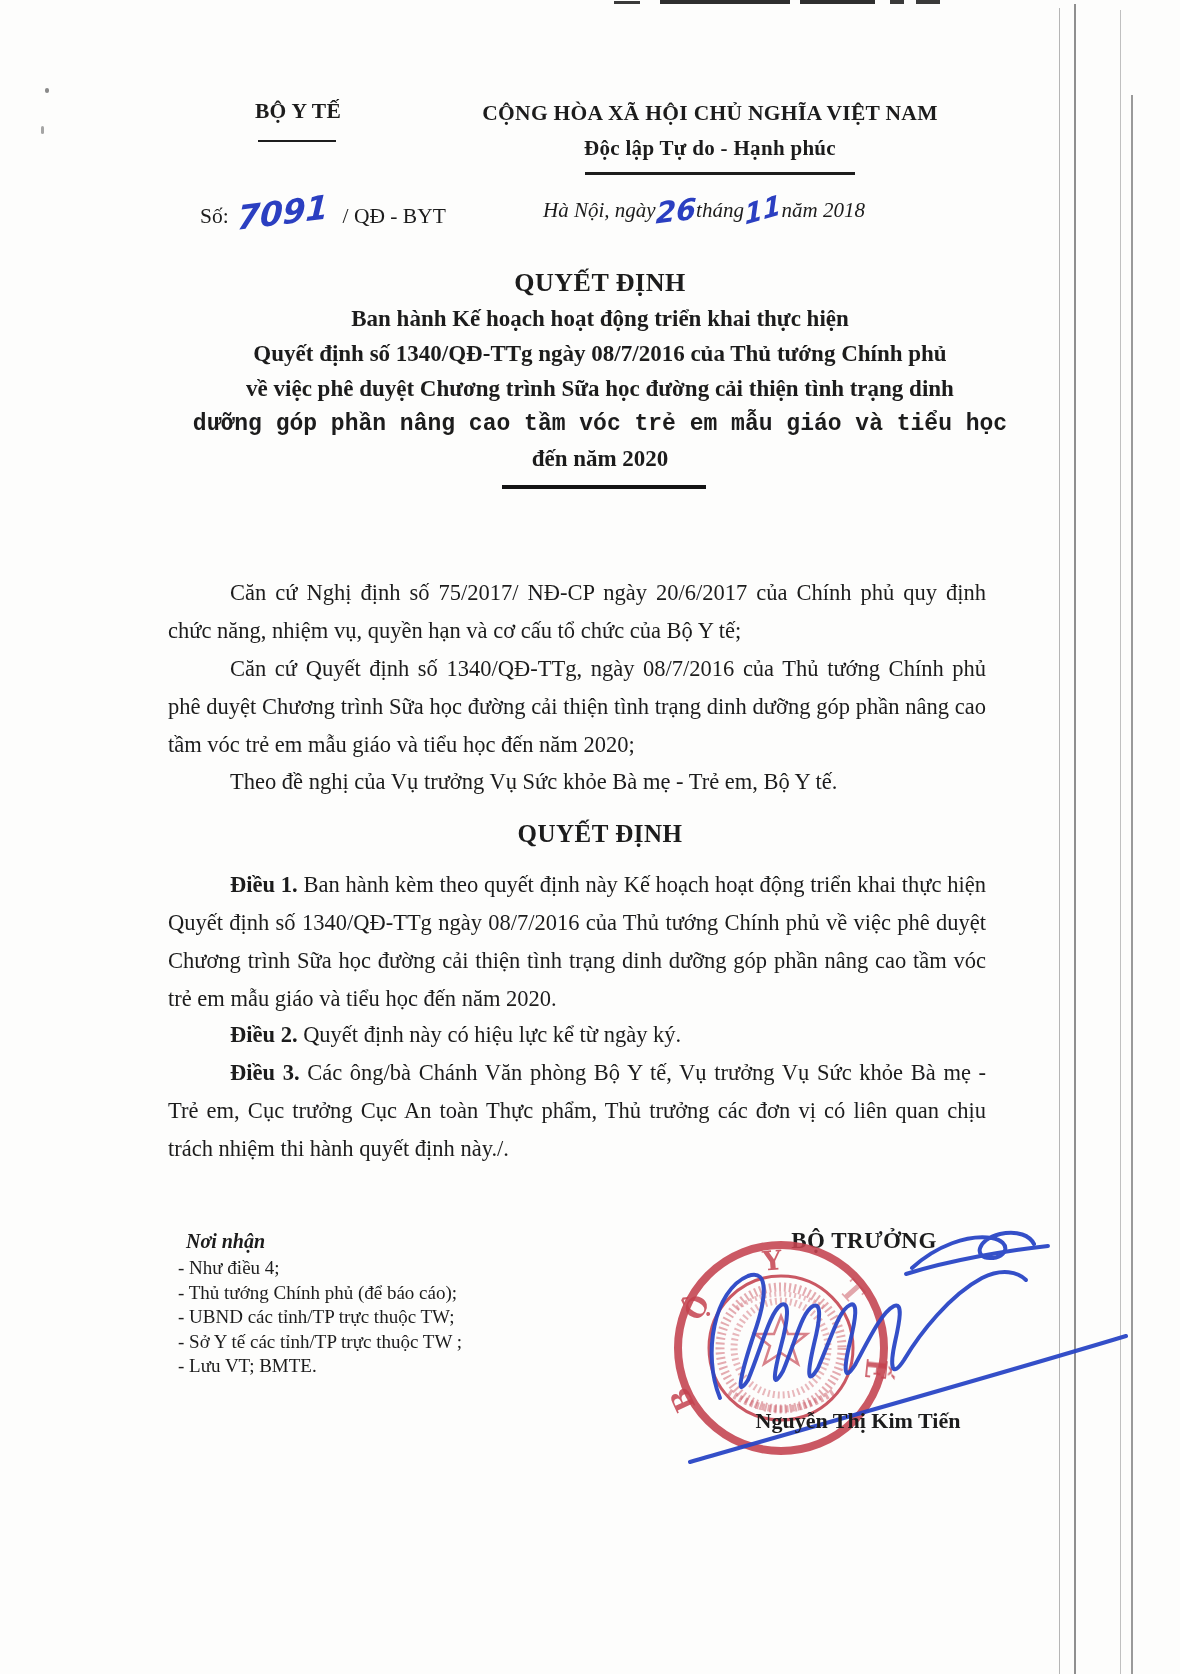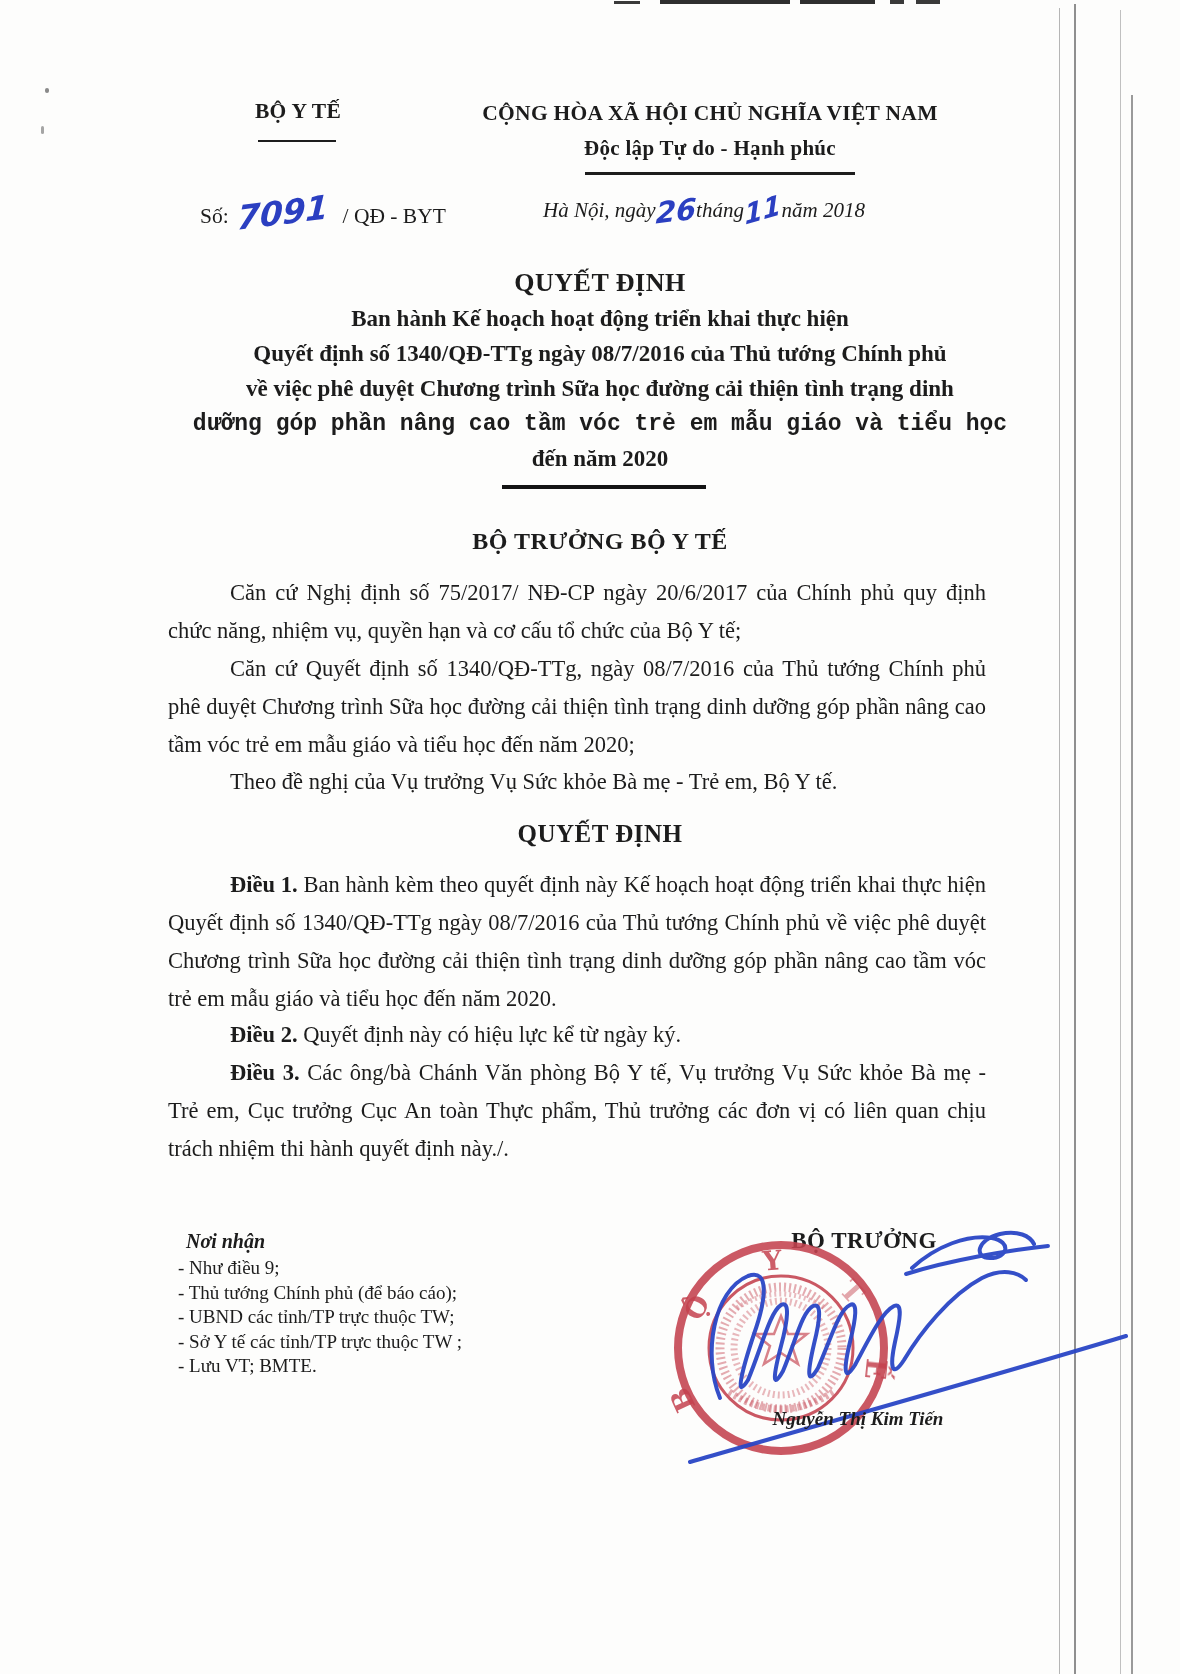--- a/index.html
+++ b/index.html
@@ -73,21 +73,20 @@
   </div>
 
   <div class="abs title-line" style="top:268px;font-size:26px;letter-spacing:.5px;">QUYẾT ĐỊNH</div>
   <div class="abs title-line" style="top:306px;">Ban hành Kế hoạch hoạt động triển khai thực hiện</div>
   <div class="abs title-line" style="top:341px;">Quyết định số 1340/QĐ-TTg ngày 08/7/2016 của Thủ tướng Chính phủ</div>
   <div class="abs title-line" style="top:376px;">về việc phê duyệt Chương trình Sữa học đường cải thiện tình trạng dinh</div>
   <div class="abs title-line" style="top:411px;font-family:Liberation Mono, monospace;">dưỡng góp phần nâng cao tầm vóc trẻ em mẫu giáo và tiểu học</div>
   <div class="abs title-line" style="top:446px;">đến năm 2020</div>
   <div class="abs rule" style="left:502px;top:485px;width:204px;height:4px;background:#141414;"></div>
 
-  <div class="abs ctr b" style="left:170px;top:528px;width:860px;font-size:24px;letter-spacing:.5px;">BỘ TRƯỞNG BỘ Y TẾ</div>
 
   <div class="abs body-par" style="top:574px;">Căn cứ Nghị định số 75/2017/ NĐ-CP ngày 20/6/2017 của Chính phủ quy định chức năng, nhiệm vụ, quyền hạn và cơ cấu tổ chức của Bộ Y tế;</div>
   <div class="abs body-par" style="top:650px;">Căn cứ Quyết định số 1340/QĐ-TTg, ngày 08/7/2016 của Thủ tướng Chính phủ phê duyệt Chương trình Sữa học đường cải thiện tình trạng dinh dưỡng góp phần nâng cao tầm vóc trẻ em mẫu giáo và tiểu học đến năm 2020;</div>
   <div class="abs body-par" style="top:763px;text-align:left;">Theo đề nghị của Vụ trưởng Vụ Sức khỏe Bà mẹ - Trẻ em, Bộ Y tế.</div>
 
   <div class="abs ctr b" style="left:170px;top:820px;width:860px;font-size:25px;letter-spacing:.5px;">QUYẾT ĐỊNH</div>
 
   <div class="abs body-par" style="top:866px;">
     <span class="b">Điều 1.</span>
     <span>Ban hành kèm theo quyết định này Kế hoạch hoạt động triển khai thực hiện Quyết định số 1340/QĐ-TTg ngày 08/7/2016 của Thủ tướng Chính phủ về việc phê duyệt Chương trình Sữa học đường cải thiện tình trạng dinh dưỡng góp phần nâng cao tầm vóc trẻ em mẫu giáo và tiểu học đến năm 2020.</span>
@@ -96,21 +95,21 @@
     <span class="b">Điều 2.</span>
     <span>Quyết định này có hiệu lực kể từ ngày ký.</span>
   </div>
   <div class="abs body-par" style="top:1054px;">
     <span class="b">Điều 3.</span>
     <span>Các ông/bà Chánh Văn phòng Bộ Y tế, Vụ trưởng Vụ Sức khỏe Bà mẹ - Trẻ em, Cục trưởng Cục An toàn Thực phẩm, Thủ trưởng các đơn vị có liên quan chịu trách nhiệm thi hành quyết định này./.</span>
   </div>
 
   <div class="abs recip-label" style="left:186px;top:1230px;">Nơi nhận</div>
   <div class="abs" style="left:178px;top:1256px;">
-    <div class="recip-item">- Như điều 9;</div>
+    <div class="recip-item">- Như điều 4;</div>
     <div class="recip-item">- Thủ tướng Chính phủ (để báo cáo);</div>
     <div class="recip-item">- UBND các tỉnh/TP trực thuộc TW;</div>
     <div class="recip-item">- Sở Y tế các tỉnh/TP trực thuộc TW ;</div>
     <div class="recip-item">- Lưu VT; BMTE.</div>
   </div>
 
   <div class="abs ctr b" style="left:744px;top:1228px;width:240px;font-size:23px;letter-spacing:.5px;z-index:1;">BỘ TRƯỞNG</div>
 
   <svg class="abs" width="560" height="420" viewBox="0 0 560 420" style="left:620px;top:1130px;z-index:2;pointer-events:none;">
 
@@ -137,15 +136,15 @@
       <path d="M100,268 C82,224 94,160 128,146 C150,138 146,170 134,204 C122,240 114,272 128,250
                C142,216 150,182 161,175 C170,170 168,190 161,216 C154,243 151,262 163,241
                C176,210 182,182 193,176 C202,172 200,190 194,214 C188,240 186,258 198,238
                C212,206 219,180 230,175 C238,171 236,188 230,212 C224,237 223,254 235,235
                C250,207 262,182 274,176 C283,172 280,190 275,212 C270,235 271,250 284,230
                C300,203 330,165 362,148 C382,138 398,142 406,150"></path>
       <path d="M70,332 C180,300 360,250 506,206"></path>
     </g>
   </svg>
 
-  <div class="abs ctr b" style="left:718px;top:1408px;width:280px;font-size:19px;z-index:3;font-style:italic;">Nguyễn Thị Kim Tiến</div>
+  <div class="abs ctr b" style="left:718px;top:1408px;width:280px;font-size:22px;z-index:3;">Nguyễn Thị Kim Tiến</div>
 
 </div>
 
 </body></html>

